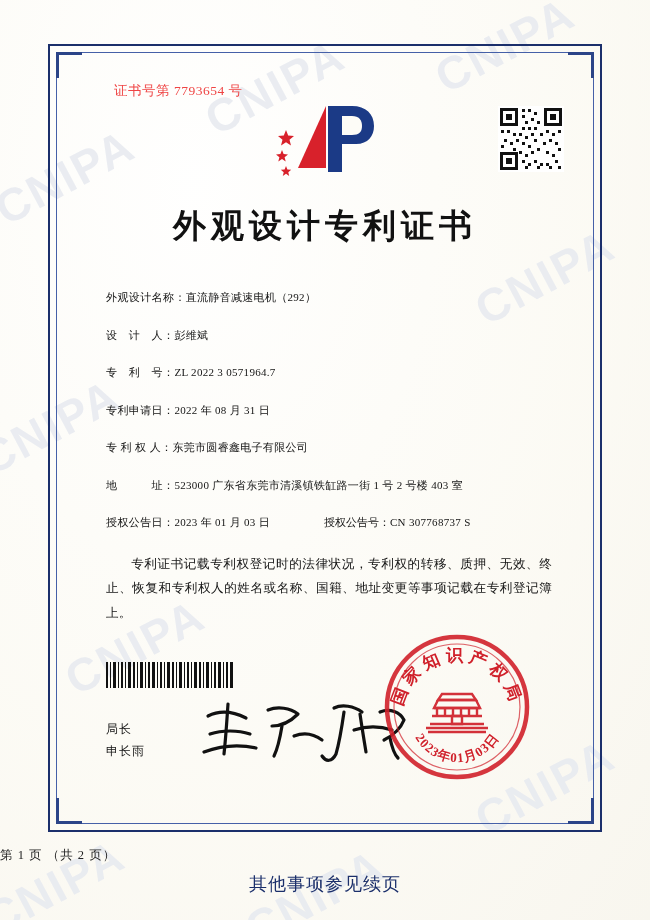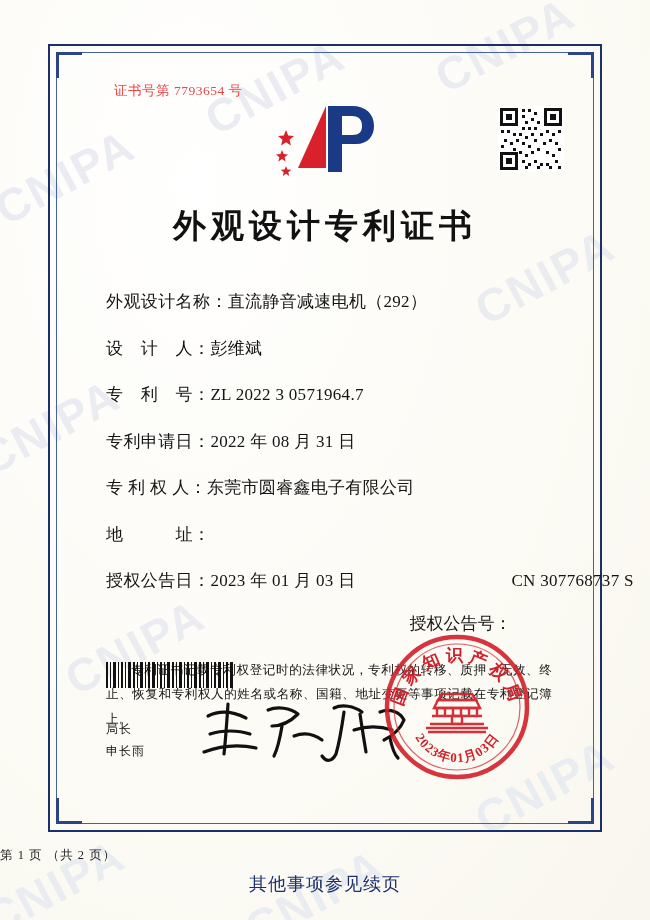--- a/index.html
+++ b/index.html
@@ -96,36 +96,36 @@
   }
 
   .fields {
     margin-top: 40px;
     padding-left: 22px;
     padding-right: 12px;
   }
   .frow {
     display: flex;
     align-items: flex-start;
-    font-size: 17px;
+    font-size: 11px;
     color: #141414;
     margin-bottom: 21px;
     line-height: 1.5;
   }
   .flabel {
     flex: 0 0 auto;
     white-space: pre;
     letter-spacing: .4px;
   }
   .fvalue {
     flex: 1 1 auto;
     letter-spacing: .3px;
   }
   .frow.pair .fvalue { flex: 0 0 auto; }
-  .frow.pair .flabel2 { margin-left: 54px; white-space: pre; margin-top: 43px; }
+  .frow.pair .flabel2 { margin-left: 54px; white-space: pre; }
 
   .para {
     margin-top: 22px;
     padding-left: 22px;
     padding-right: 14px;
     font-size: 12.6px;
     line-height: 1.95;
     color: #141414;
     text-align: justify;
     text-indent: 2em;
@@ -300,20 +300,21 @@
       <div class="frow">
         <span class="flabel">专利申请日：</span>
         <span class="fvalue">2022 年 08 月 31 日</span>
       </div>
       <div class="frow">
         <span class="flabel">专 利 权 人：</span>
         <span class="fvalue">东莞市圆睿鑫电子有限公司</span>
       </div>
       <div class="frow">
         <span class="flabel">地　　　址：</span>
+        <span class="fvalue">523000 广东省东莞市清溪镇铁缸路一街 1 号 2 号楼 403 室</span>
       </div>
       <div class="frow pair">
         <span class="flabel">授权公告日：</span>
         <span class="fvalue">2023 年 01 月 03 日</span>
         <span class="flabel2">授权公告号：</span>
         <span class="fvalue">CN 307768737 S</span>
       </div>
     </div>
 
     <div class="para second">专利证书记载专利权登记时的法律状况，专利权的转移、质押、无效、终止、恢复和专利权人的姓名或名称、国籍、地址变更等事项记载在专利登记簿上。</div>

